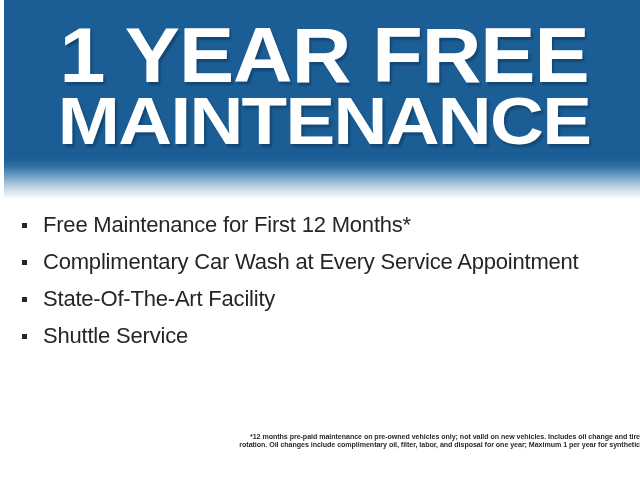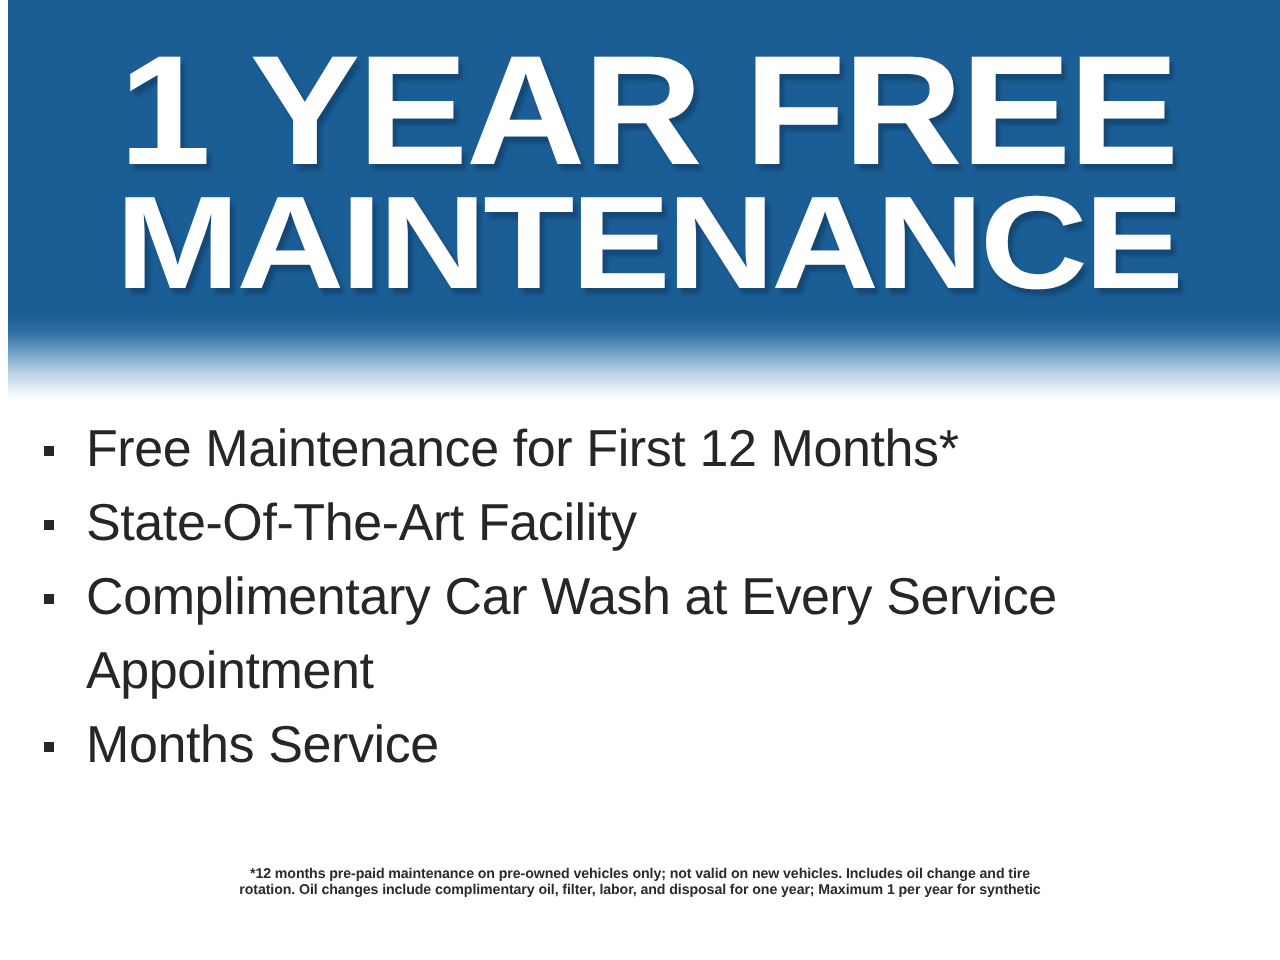--- a/index.html
+++ b/index.html
@@ -87,33 +87,33 @@
     width: 5px;
     height: 5px;
     background: #262626;
     margin-top: 17px;
     margin-right: 16px;
   }
   .benefit-text {
     flex: 1 1 auto;
     color: #262626;
     font-family: "Liberation Sans", sans-serif;
-    font-size: 26px;
+    font-size: 22px;
     font-weight: normal;
     line-height: 37px;
     letter-spacing: -0.2px;
   }
 
   
   #fine-print {
     position: absolute;
     left: 0;
     top: 433px;
     width: 640px;
-    text-align: center;
+    text-align: right;
     color: #2b2b2b;
     font-family: "Liberation Sans", sans-serif;
     font-size: 7.1px;
     font-weight: bold;
     line-height: 8.3px;
     letter-spacing: -0.05px;
   }
   #fine-print div {
     white-space: nowrap;
   }
@@ -128,28 +128,28 @@
   </div>
 </div>
 
 <ul id="benefits">
   <li class="benefit-item">
     <span class="bullet-marker"></span>
     <span class="benefit-text">Free Maintenance for First 12 Months*</span>
   </li>
   <li class="benefit-item">
     <span class="bullet-marker"></span>
+    <span class="benefit-text">Complimentary Car Wash at Every Service Appointment</span>
+  </li>
+  <li class="benefit-item">
+    <span class="bullet-marker"></span>
     <span class="benefit-text">State-Of-The-Art Facility</span>
   </li>
   <li class="benefit-item">
     <span class="bullet-marker"></span>
-    <span class="benefit-text">Complimentary Car Wash at Every Service Appointment</span>
-  </li>
-  <li class="benefit-item">
-    <span class="bullet-marker"></span>
-    <span class="benefit-text">Months Service</span>
+    <span class="benefit-text">Shuttle Service</span>
   </li>
 </ul>
 
 <div id="fine-print">
   <div>*12 months pre-paid maintenance on pre-owned vehicles only; not valid on new vehicles. Includes oil change and tire</div>
   <div>rotation. Oil changes include complimentary oil, filter, labor, and disposal for one year; Maximum 1 per year for synthetic</div>
 </div>
 
 </body></html>

